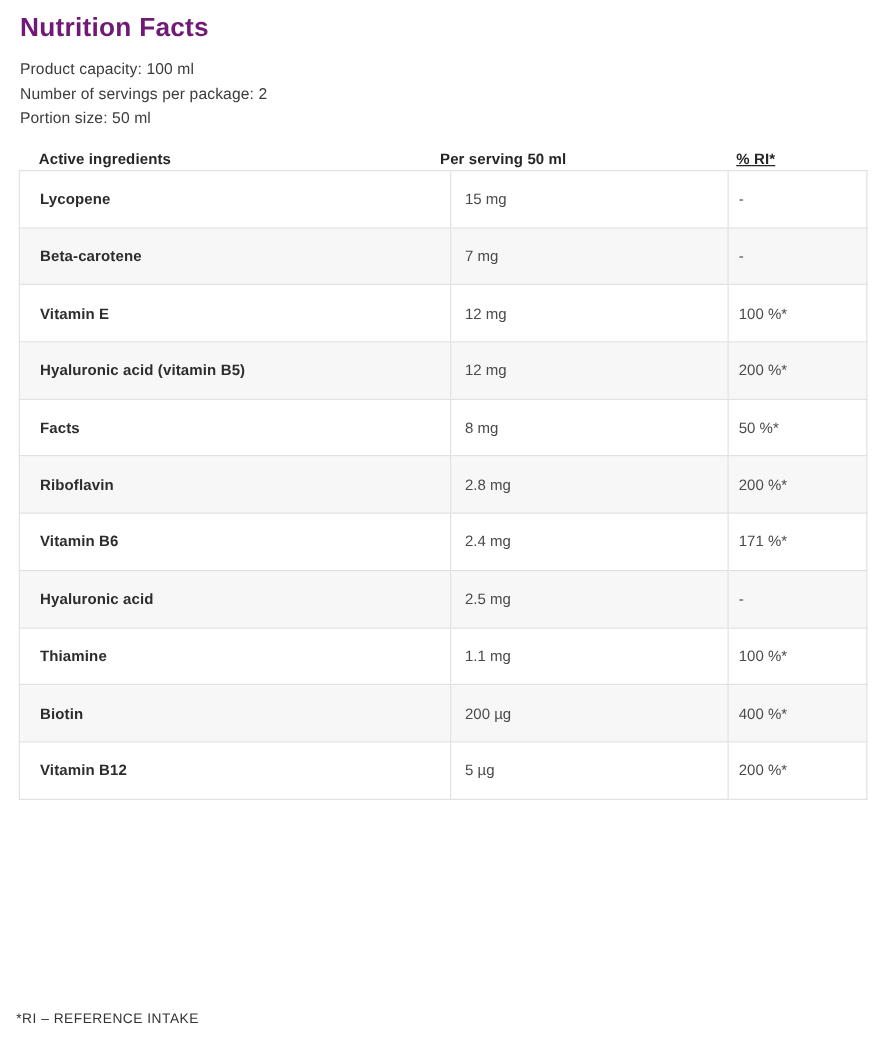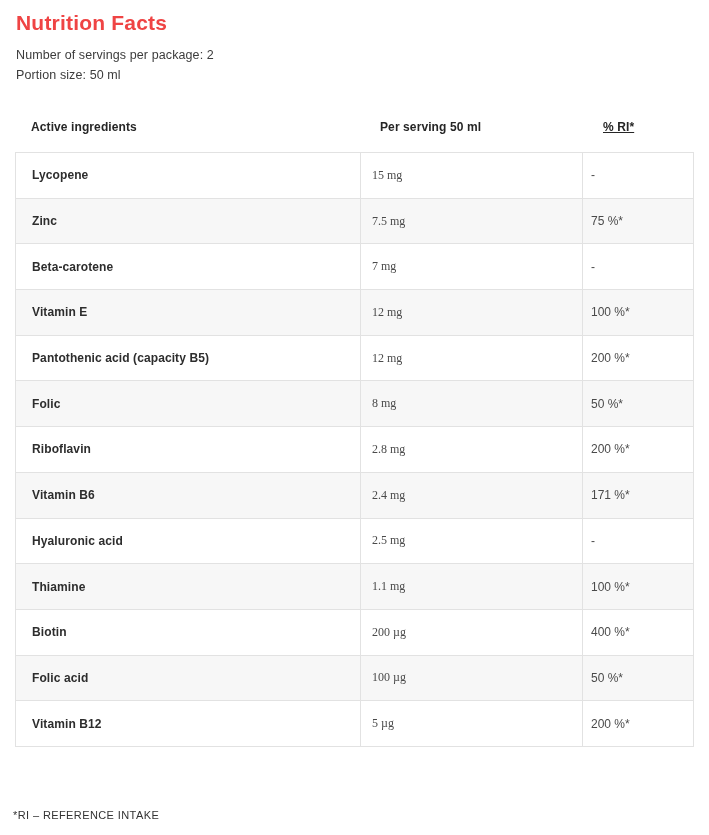--- a/index.html
+++ b/index.html
@@ -6,65 +6,66 @@
   body {
     width:709px; height:835px;
     font-family:"Liberation Sans", sans-serif;
     color:#2d2d2d;
     -webkit-font-smoothing:antialiased;
   }
   .page { position:relative; width:709px; height:835px; overflow:hidden; background:#ffffff; }
 
   .title {
     position:absolute; left:16px; top:11px; margin:0;
-    font-size:21px; font-weight:700; color:#ef4444; letter-spacing:0.2px;
+    font-size:21px; font-weight:700; color:#701a75; letter-spacing:0.2px;
   }
 
   .info { position:absolute; left:16px; top:46px; }
   .info-line {
     font-size:12.5px; line-height:19.5px; color:#3c3c3c; letter-spacing:0.1px;
   }
 
   .thead { position:absolute; left:0; top:120px; width:709px; height:16px; }
   .th {
     position:absolute; top:0; font-size:12px; font-weight:700;
     color:#262626; letter-spacing:0.1px; white-space:nowrap;
   }
   .th1 { left:31px; }
-  .th2 { left:380px; }
-  .th3 { left:603px;text-decoration:underline; }
+  .th2 { left:352px; }
+  .th3 { left:589px;text-decoration:underline; }
 
   table.nutri-table {
-    position:absolute; left:15px; top:152px; width:678px;
+    position:absolute; left:15px; top:136px; width:678px;
     border-collapse:collapse; table-layout:fixed;
   }
   .nutri-table td {
     border:1px solid #e2e2e2;
     font-size:12px; vertical-align:middle; padding:0;
     white-space:nowrap; overflow:hidden;
   }
   .nutri-table tr { height:45.7px; }
   .nutri-table tr:nth-child(even) td { background:#f7f7f7; }
   td.c1 { padding-left:16px; font-weight:700; color:#2d2d2d; letter-spacing:0.1px; }
-  td.c2 { padding-left:11px; color:#4a4a4a;font-family:Liberation Serif, serif; }
+  td.c2 { padding-left:11px; color:#4a4a4a; }
   td.c3 { padding-left:8px;  color:#4a4a4a; }
 
   .footnote {
     position:absolute; left:13px; top:809px;
     font-size:11px; letter-spacing:0.4px; color:#333333;
   }
 </style>
 </head>
 <body>
 
 <div class="page">
 
   <h1 class="title">Nutrition Facts</h1>
 
   <div class="info">
+    <div class="info-line">Product capacity: 100 ml</div>
     <div class="info-line">Number of servings per package: 2</div>
     <div class="info-line">Portion size: 50 ml</div>
   </div>
 
   <div class="thead">
     <span class="th th1">Active ingredients</span>
     <span class="th th2">Per serving 50 ml</span>
     <span class="th th3">% RI*</span>
   </div>
 
@@ -74,41 +75,36 @@
         <col style="width:222px">
         <col style="width:111px">
       </colgroup>
     <tbody>
       <tr>
         <td class="c1">Lycopene</td>
         <td class="c2">15 mg</td>
         <td class="c3">-</td>
       </tr>
       <tr>
-        <td class="c1">Zinc</td>
-        <td class="c2">7.5 mg</td>
-        <td class="c3">75 %*</td>
-      </tr>
-      <tr>
         <td class="c1">Beta-carotene</td>
         <td class="c2">7 mg</td>
         <td class="c3">-</td>
       </tr>
       <tr>
         <td class="c1">Vitamin E</td>
         <td class="c2">12 mg</td>
         <td class="c3">100 %*</td>
       </tr>
       <tr>
-        <td class="c1">Pantothenic acid (capacity B5)</td>
+        <td class="c1">Hyaluronic acid (vitamin B5)</td>
         <td class="c2">12 mg</td>
         <td class="c3">200 %*</td>
       </tr>
       <tr>
-        <td class="c1">Folic</td>
+        <td class="c1">Facts</td>
         <td class="c2">8 mg</td>
         <td class="c3">50 %*</td>
       </tr>
       <tr>
         <td class="c1">Riboflavin</td>
         <td class="c2">2.8 mg</td>
         <td class="c3">200 %*</td>
       </tr>
       <tr>
         <td class="c1">Vitamin B6</td>
@@ -124,25 +120,20 @@
         <td class="c1">Thiamine</td>
         <td class="c2">1.1 mg</td>
         <td class="c3">100 %*</td>
       </tr>
       <tr>
         <td class="c1">Biotin</td>
         <td class="c2">200 µg</td>
         <td class="c3">400 %*</td>
       </tr>
       <tr>
-        <td class="c1">Folic acid</td>
-        <td class="c2">100 µg</td>
-        <td class="c3">50 %*</td>
-      </tr>
-      <tr>
         <td class="c1">Vitamin B12</td>
         <td class="c2">5 µg</td>
         <td class="c3">200 %*</td>
       </tr>
     </tbody>
   </table>
 
   <div class="footnote">*RI – REFERENCE INTAKE</div>
 
 </div>

